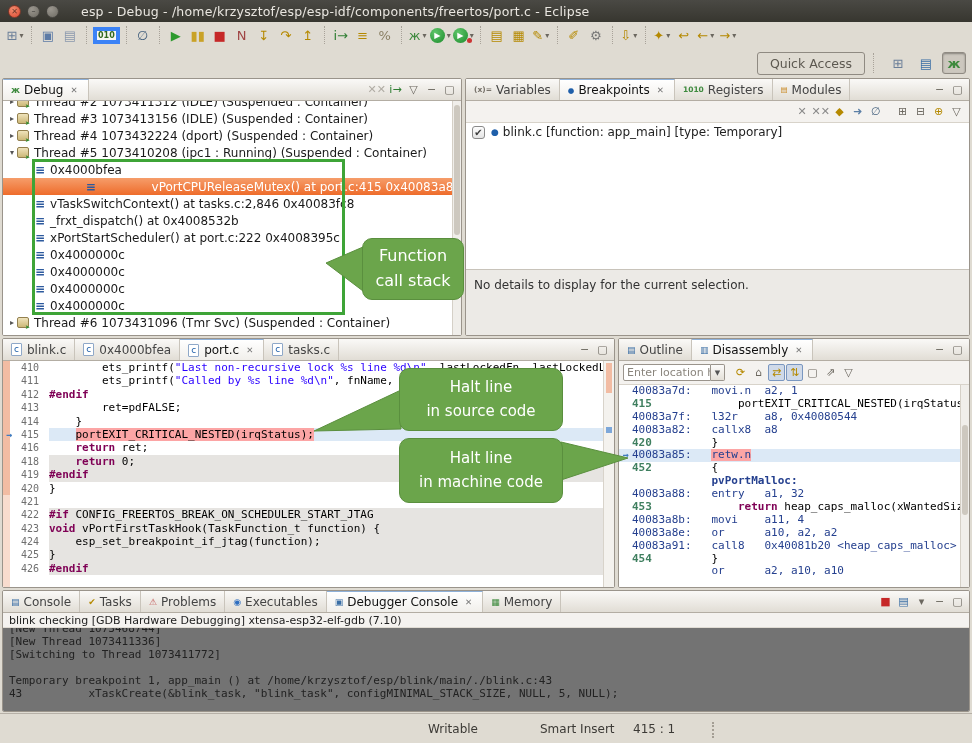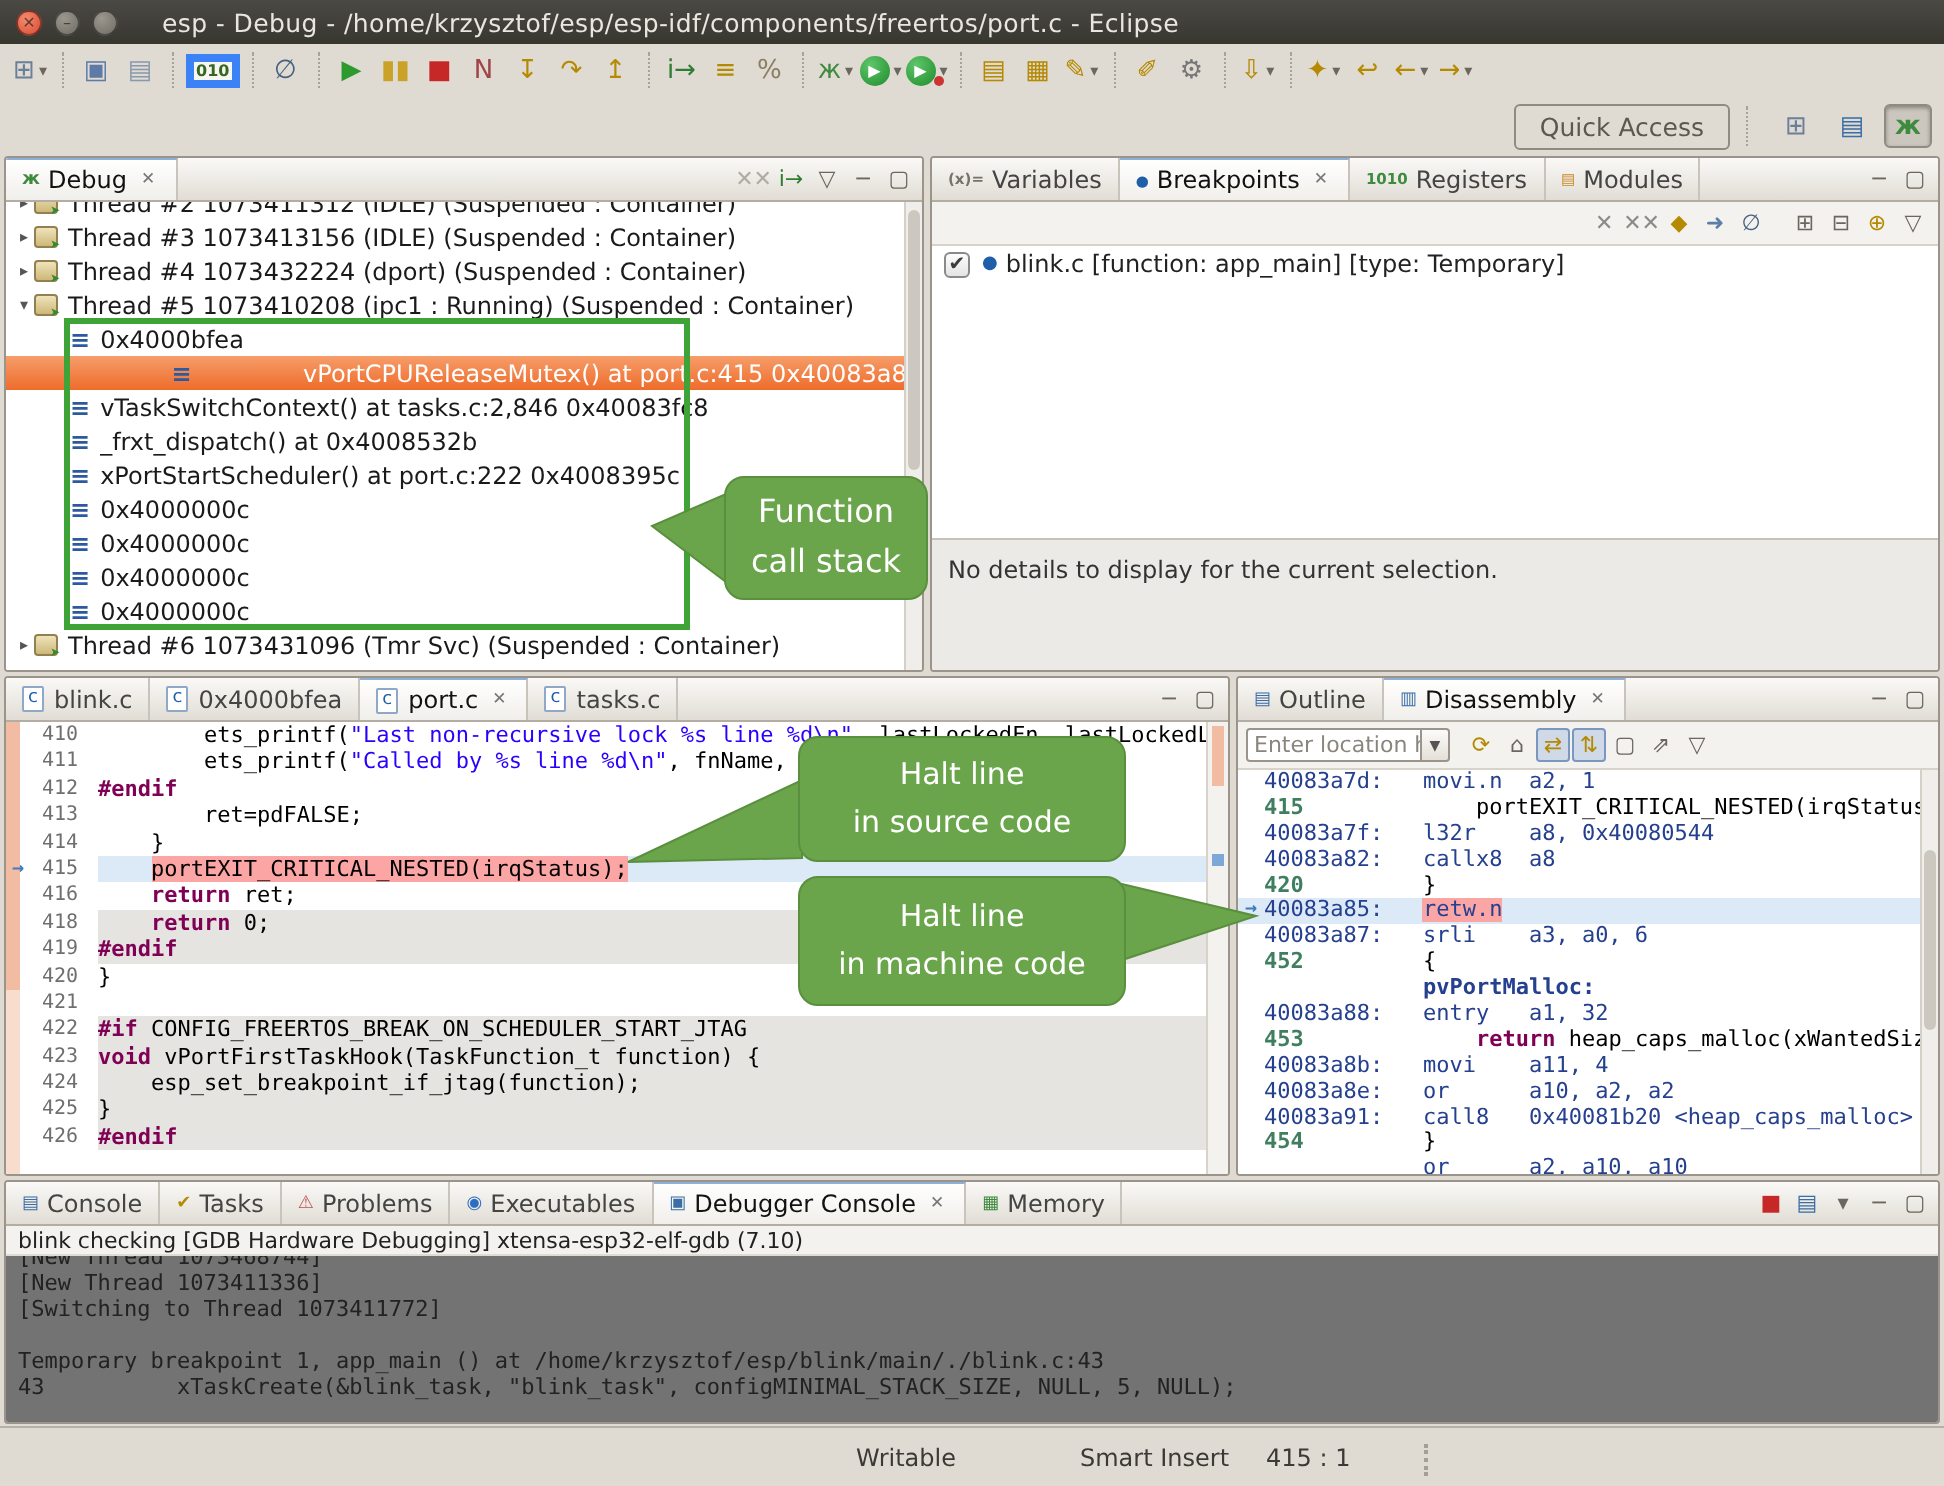--- a/index.html
+++ b/index.html
@@ -718,24 +718,20 @@
         <div class="dline">
           <span class="dmark"></span>
           <span class="dcode"><span class="seg ln">420</span><span class="seg src">         }</span></span>
         </div>
         <div class="dline halt">
           <span class="dmark">→</span>
           <span class="dcode"><span class="seg asm">40083a85:   </span><span class="seg asm hl">retw.n</span></span>
         </div>
         <div class="dline">
           <span class="dmark"></span>
-          <span class="dcode"><span class="seg asm">40083a87:   srli    a3, a0, 6</span></span>
-        </div>
-        <div class="dline">
-          <span class="dmark"></span>
           <span class="dcode"><span class="seg ln">452</span><span class="seg src">         {</span></span>
         </div>
         <div class="dline">
           <span class="dmark"></span>
           <span class="dcode"><span class="seg src">            </span><span class="seg lbl">pvPortMalloc:</span></span>
         </div>
         <div class="dline">
           <span class="dmark"></span>
           <span class="dcode"><span class="seg asm">40083a88:   entry   a1, 32</span></span>
         </div>

